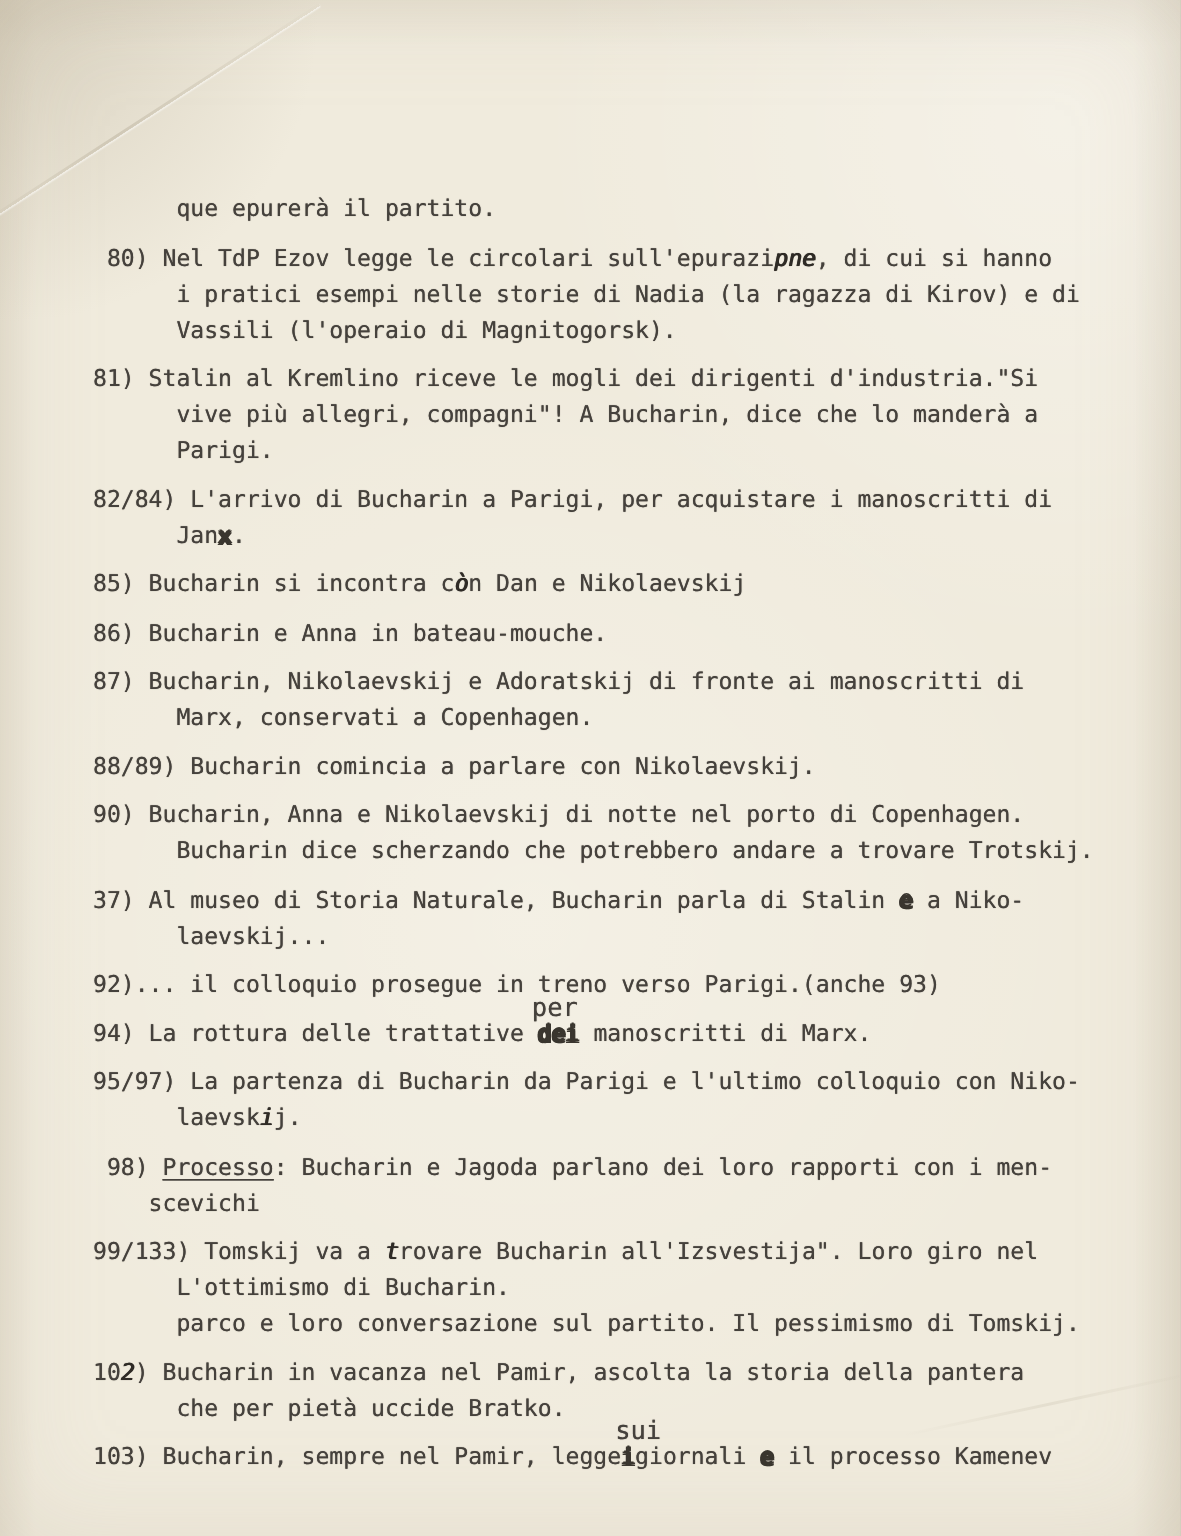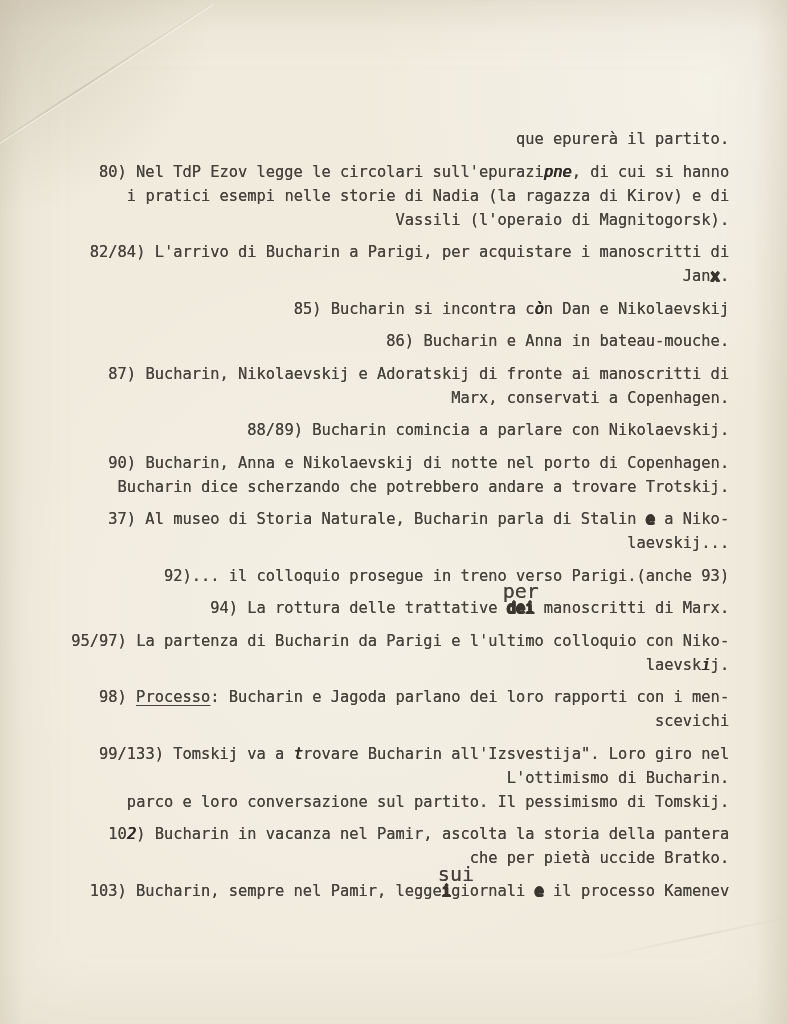--- a/index.html
+++ b/index.html
@@ -12,21 +12,20 @@
     background-color:#f0ebdd;
     background-image:
       radial-gradient(circle at 1% 1%, rgba(190,180,158,0.45), rgba(190,180,158,0) 16%),
       radial-gradient(circle at 90% 8%, rgba(255,255,255,0.30), rgba(255,255,255,0) 30%),
       radial-gradient(circle at 45% 60%, rgba(255,255,252,0.25), rgba(255,255,252,0) 50%),
       linear-gradient(to left, rgba(188,178,156,0.28), rgba(188,178,156,0) 4%),
       linear-gradient(to right, rgba(188,178,156,0.20), rgba(188,178,156,0) 3%),
       linear-gradient(to bottom, rgba(188,178,156,0.16), rgba(188,178,156,0) 3%);
     box-shadow: inset 0 0 70px rgba(185,175,152,0.22);
     font-family:"DejaVu Sans Mono", monospace;
-    text-align:right;
   }
   .crease {
     position:absolute; left:-12px; top:148px;
     width:268px; height:2px;
     background:linear-gradient(to right, rgba(172,162,140,0.05), rgba(172,162,140,0.38) 40%, rgba(172,162,140,0.02));
     box-shadow:0 1px 1px rgba(255,255,255,0.55);
     transform:rotate(-33deg);
     transform-origin:left center;
   }
   .crease2 {
@@ -48,21 +47,21 @@
   .seg-ot   { color:#2f2b26; text-shadow:0.7px 0 0 currentColor, 0 0 0.5px currentColor;font-style:italic; }
   .seg-u    { text-decoration:underline; text-underline-offset:3px;margin-top:40px; }
   .seg-blot {
     color:#3a362f;
     text-shadow:1px 0 currentColor, -1px 0 currentColor, 0 1px currentColor,
                 0 -1px currentColor, 1px 1px currentColor, -1px 1px currentColor;
   }
   .stack { position:relative; display:inline-block; }
   .stack .above {
     position:absolute; left:-4px; top:-12px;
-    font-size:20px; line-height:14px;
+    font-size:17px; line-height:14px;
     color:#45413c;
     text-shadow:0 0 0.5px rgba(62,57,51,0.85);
   }
   
   .watermark {
     position:absolute; left:178px; top:448px;
     width:520px; height:182px;
     pointer-events:none;
     color:rgba(255,255,251,0.62);
   }
@@ -119,20 +118,25 @@
   <div class="textcol">
       <div class="para">
         <div class="tline"><span>      que epurerà il partito.</span></div>
       </div>
       <div class="para">
         <div class="tline"><span> 80) Nel TdP Ezov legge le circolari sull'epurazi</span><span class="seg-ot">pne</span><span>, di cui si hanno</span></div>
         <div class="tline"><span>      i pratici esempi nelle storie di Nadia (la ragazza di Kirov) e di</span></div>
         <div class="tline"><span>      Vassili (l'operaio di Magnitogorsk).</span></div>
       </div>
       <div class="para">
+        <div class="tline"><span>81) Stalin al Kremlino riceve le mogli dei dirigenti d'industria."Si</span></div>
+        <div class="tline"><span>      vive più allegri, compagni"! A Bucharin, dice che lo manderà a</span></div>
+        <div class="tline"><span>      Parigi.</span></div>
+      </div>
+      <div class="para">
         <div class="tline"><span>82/84) L'arrivo di Bucharin a Parigi, per acquistare i manoscritti di</span></div>
         <div class="tline"><span>      Jan</span><span class="seg-blot">x</span><span>.</span></div>
       </div>
       <div class="para">
         <div class="tline"><span>85) Bucharin si incontra c</span><span class="seg-ot">ò</span><span>n Dan e Nikolaevskij</span></div>
       </div>
       <div class="para">
         <div class="tline"><span>86) Bucharin e Anna in bateau-mouche.</span></div>
       </div>
       <div class="para">

